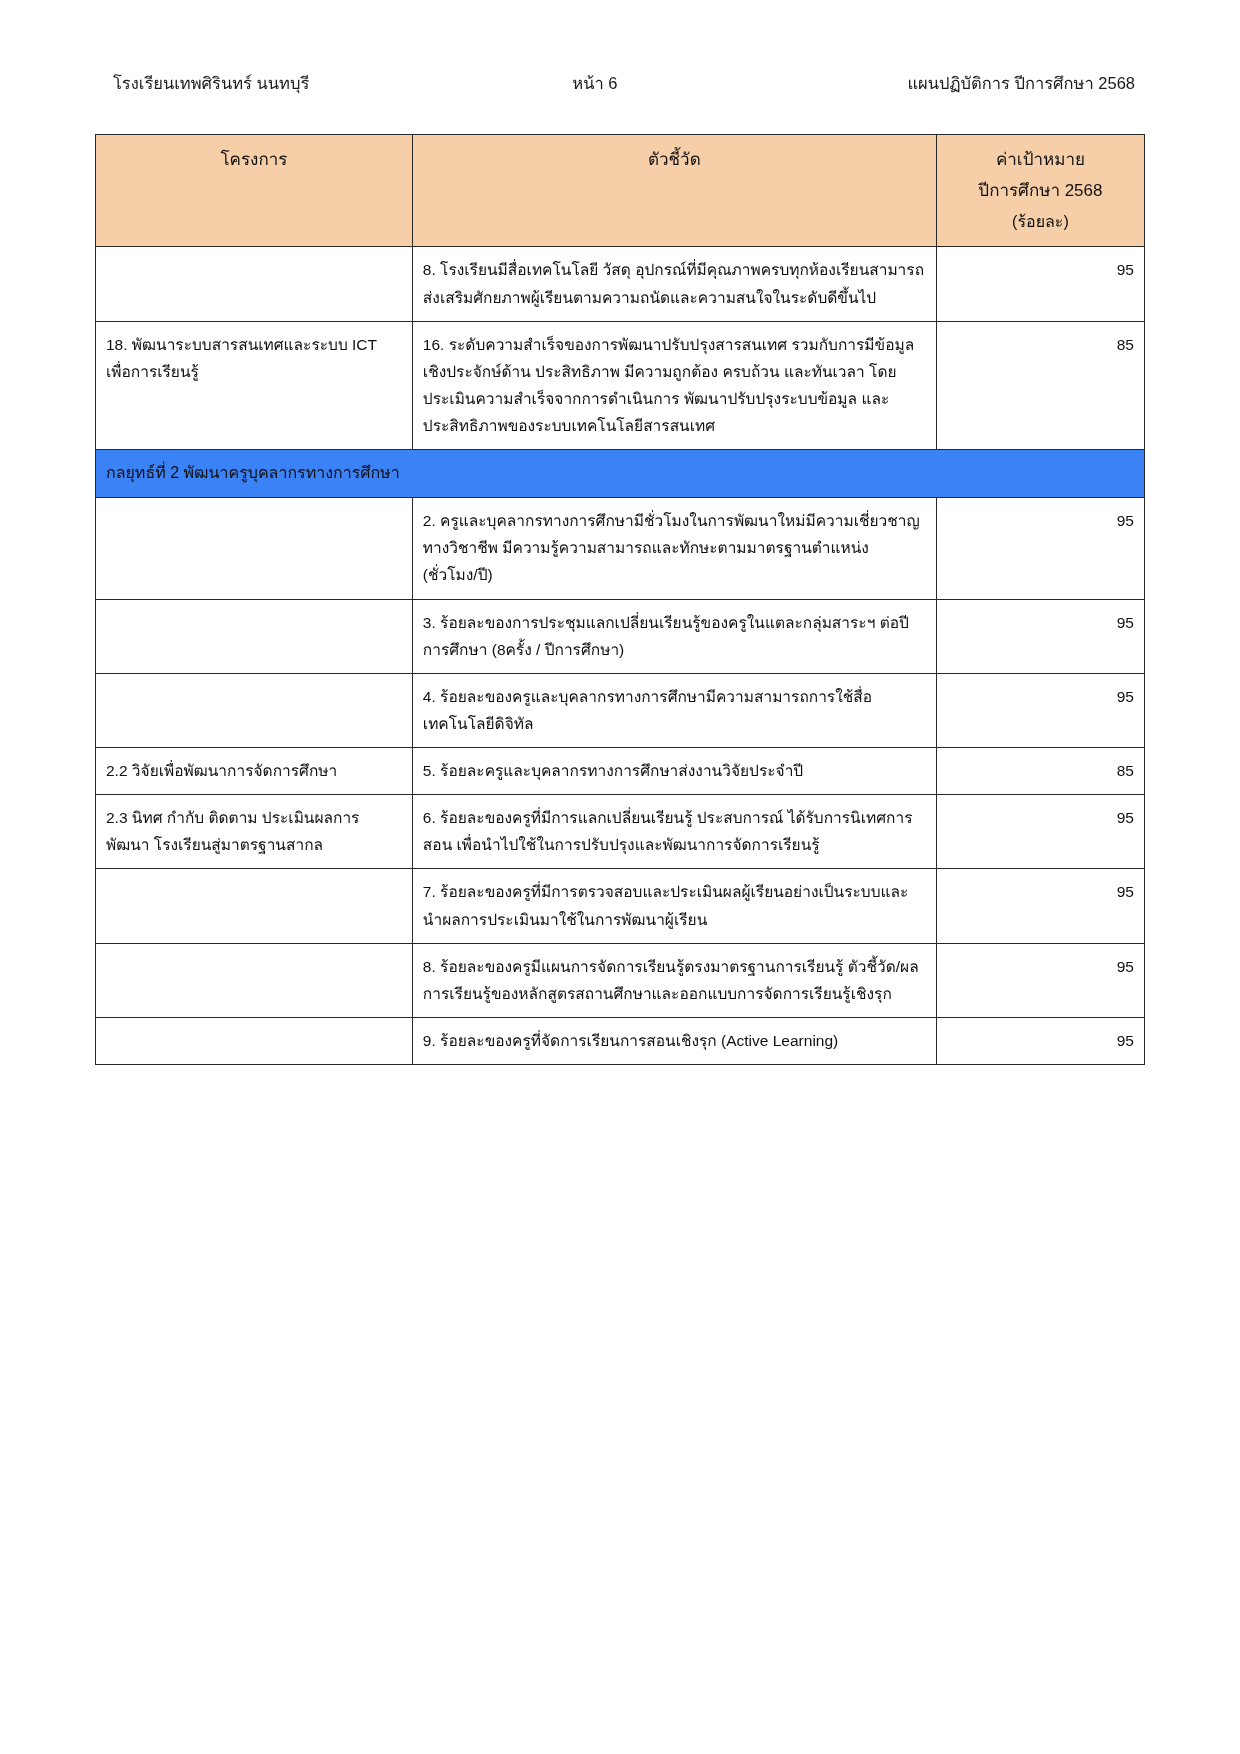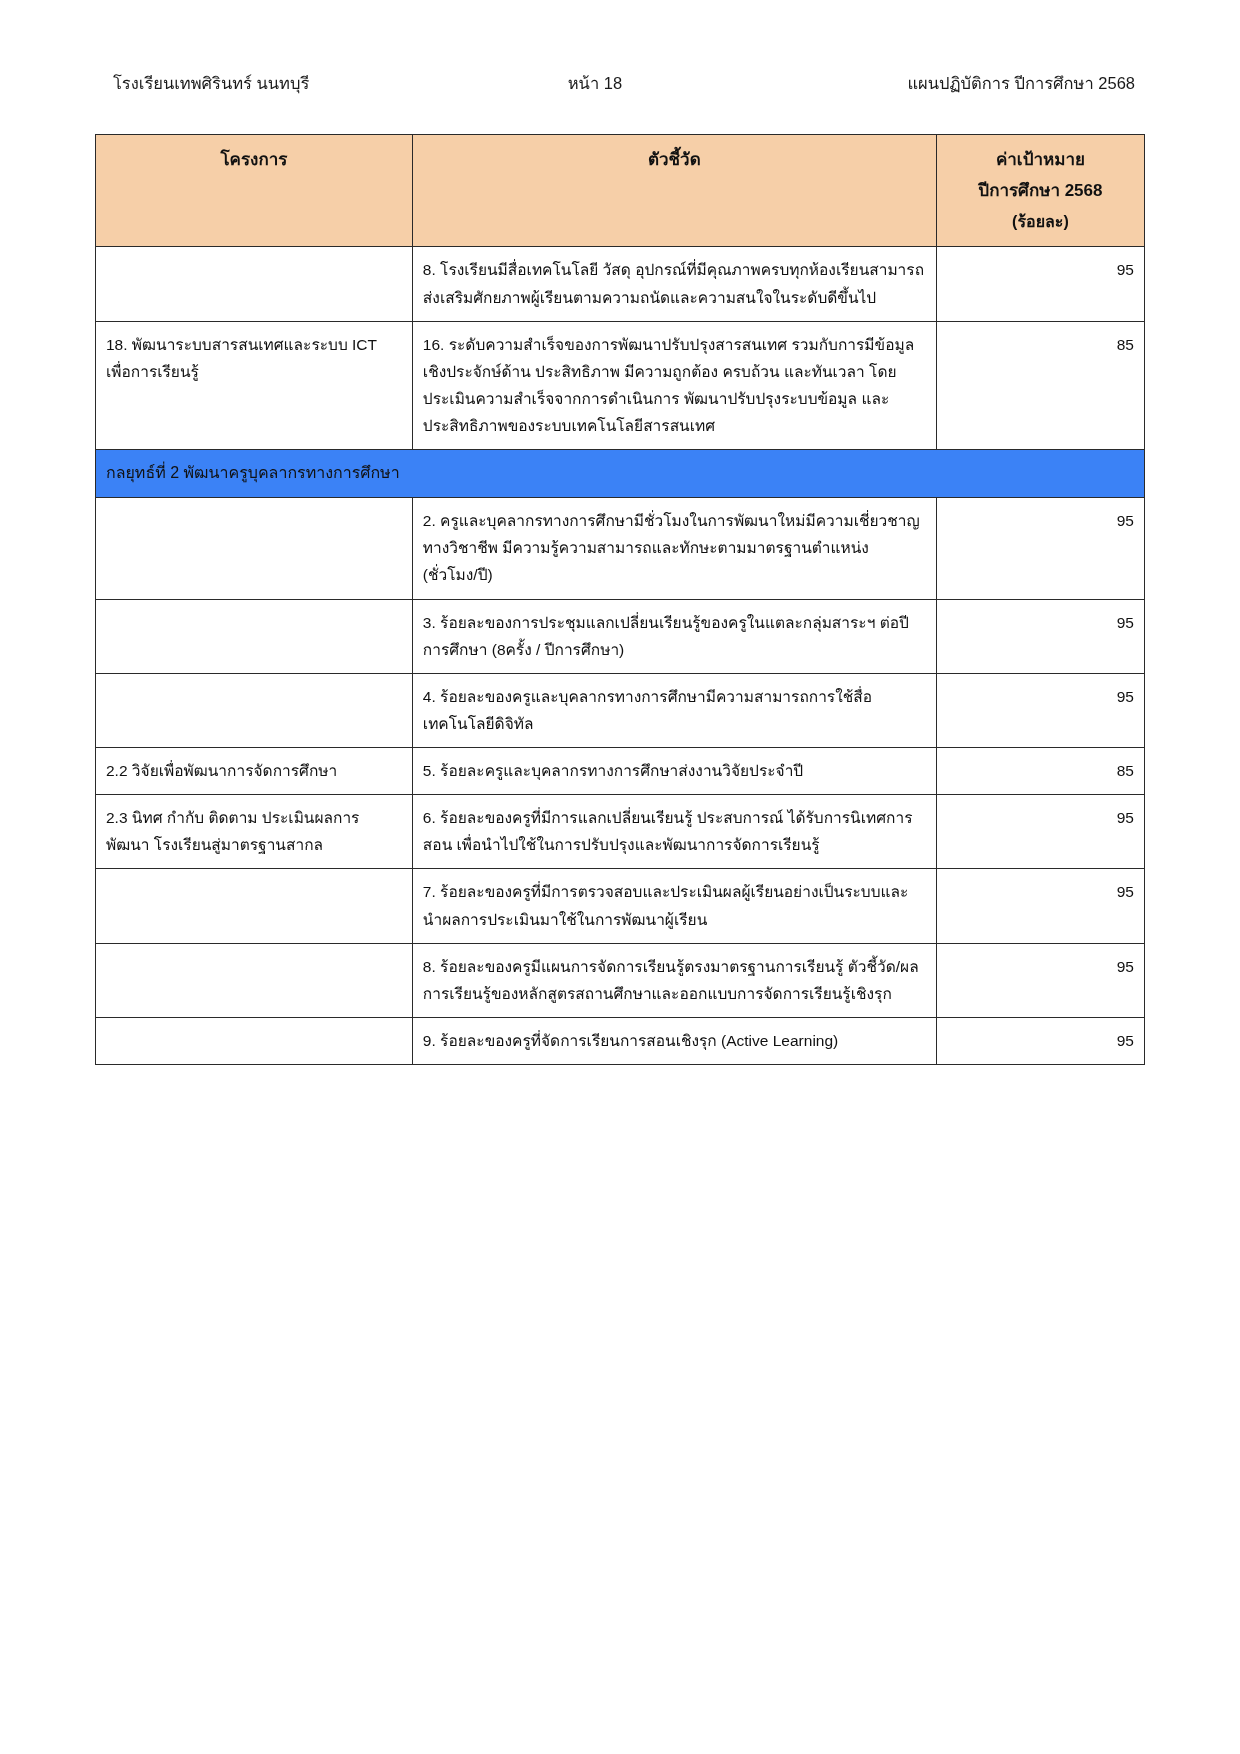--- a/index.html
+++ b/index.html
@@ -53,21 +53,21 @@
     line-height: 1.75;
   }
   table.plan td, table.plan th {
     border: 1px solid #2a2a2a;
     vertical-align: top;
     padding: 9px 10px 10px 10px;
   }
   thead th {
     background: #f6cfa8;
     text-align: center;
-    font-weight: bold;
+    font-weight: normal;
     font-size: 17px;
     padding: 12px 6px;
     vertical-align: middle;
     line-height: 1.85;
   }
   th.col-project { width: 285px; }
   th.col-indicator { width: 485px; margin-top: 44px; }
   th.col-target { width: 180px; }
 
   td.project { width: 285px; }
@@ -87,21 +87,21 @@
   .hdr-line { display: block; }
   .hdr-sub { display: block; font-size: 16px; }
 </style>
 </head>
 <body>
 
 <div class="page">
 
   <div class="doc-header">
     <div class="left">โรงเรียนเทพศิรินทร์ นนทบุรี</div>
-    <div class="center">หน้า 18</div>
+    <div class="center">หน้า 6</div>
     <div class="right">แผนปฏิบัติการ ปีการศึกษา 2568</div>
   </div>
 
   <table class="plan">
     <thead>
       <tr>
         <th class="col-project">โครงการ</th>
         <th class="col-indicator">ตัวชี้วัด</th>
         <th class="col-target">
           <span class="hdr-line">ค่าเป้าหมาย</span>

